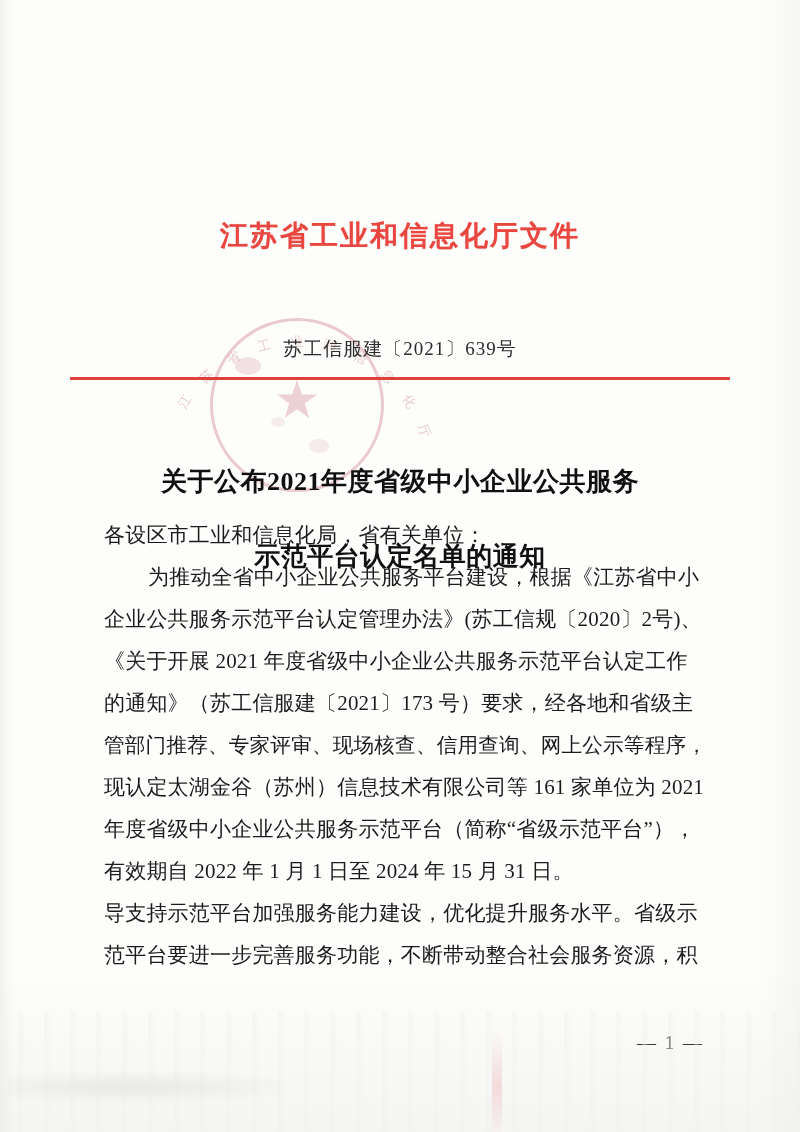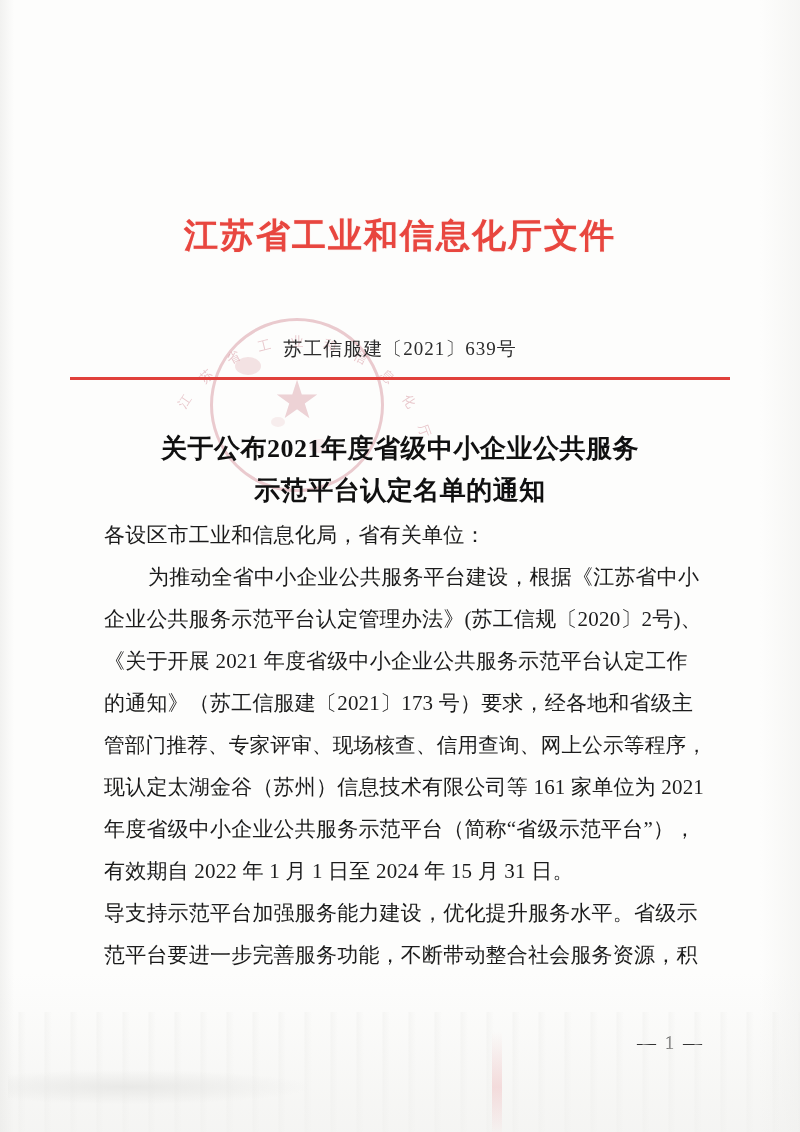--- a/index.html
+++ b/index.html
@@ -164,20 +164,21 @@
     text-align: center;
     font-weight: 700;
     font-size: 26px;
     line-height: 42px;
     color: #101010;
     letter-spacing: 0.5px;
   }
   .doc-title .line {
     display: block;
     white-space: nowrap;
+    margin-top: 33px;
   }
 
   
   .body {
     position: absolute;
     left: 104px;
     top: 514px;
     width: 608px;
     font-size: 21px;
     line-height: 42px;
@@ -222,21 +223,21 @@
       <span style="transform: rotate(28deg) translate(-50%,-72px);">信</span>
       <span style="transform: rotate(42deg) translate(-50%,-72px);">息</span>
       <span style="transform: rotate(56deg) translate(-50%,-72px);">化</span>
       <span style="transform: rotate(70deg) translate(-50%,-72px);">厅</span>
     </div>
     <div class="seal-blot" style="left:22px; top:36px; width:26px; height:18px;"></div>
     <div class="seal-blot" style="left:96px; top:118px; width:20px; height:14px; opacity:.7;"></div>
     <div class="seal-blot" style="left:58px; top:96px; width:14px; height:10px; opacity:.6;"></div>
   </div>
 
-  <div class="masthead" style="font-size: 34px;">江苏省工业和信息化厅文件</div>
+  <div class="masthead" style="font-size: 28px;">江苏省工业和信息化厅文件</div>
 
   <div class="docnum">苏工信服建〔2021〕639号</div>
 
   <div class="red-rule"></div>
 
   <div class="doc-title">
     <span class="line">关于公布2021年度省级中小企业公共服务</span>
     <span class="line">示范平台认定名单的通知</span>
   </div>
 

